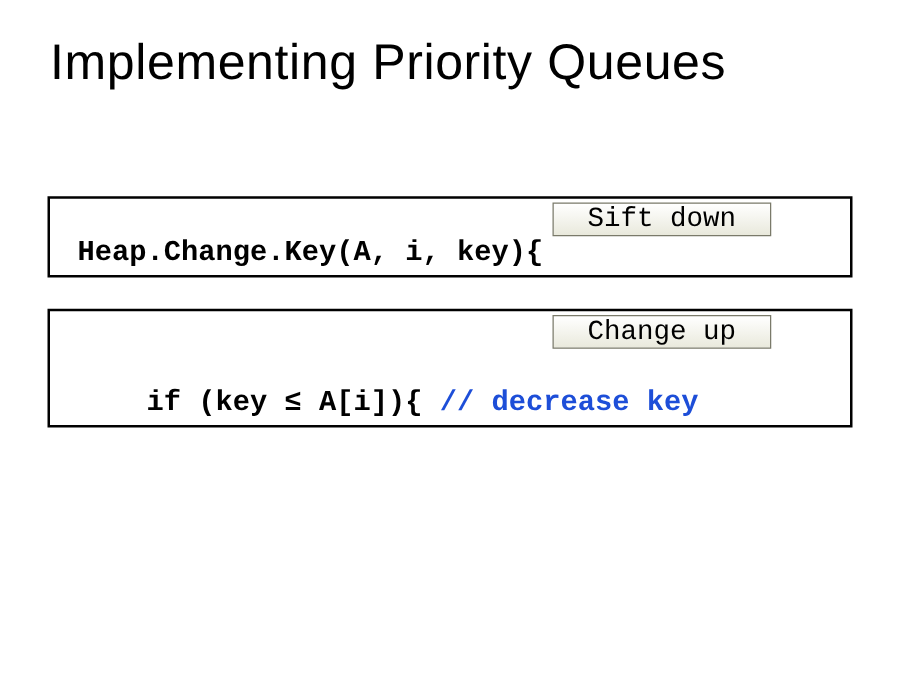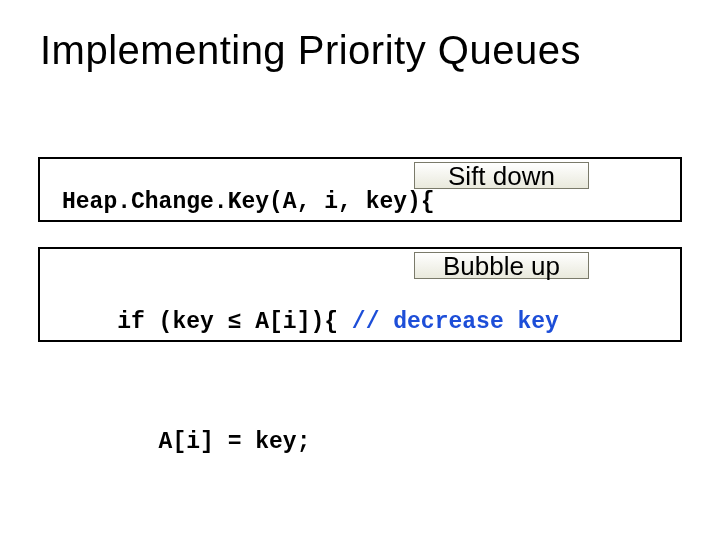--- a/index.html
+++ b/index.html
@@ -40,27 +40,28 @@
   }
   
   .comment {
     color: #1d4ed8; 
   }
   .callout {
     position: absolute;
     display: flex;
     align-items: center;
     justify-content: center;
-    font-family: Liberation Sans, sans-serif;
+    font-family: Liberation Mono, monospace;
     font-weight: normal;
-    font-size: 26px;
+    font-size: 22px;
     color: #000;
     background: linear-gradient(#ffffff, #e9e9dc);
     border: 1px solid #7a7a6a;
     box-sizing: border-box;
+    margin-left: 28px;
   }
   .box {
     position: absolute;
     border: 2px solid #000;
     box-sizing: border-box;
     pointer-events: none;
   }
   
   #callout-siftdown { left: 384px; top: 65px; width: 175px; height: 27px; }
   #callout-bubbleup { left: 384px; top: 155px; width: 175px; height: 27px; }
@@ -73,21 +74,20 @@
 <div class="slide">
 
   <div class="title">Implementing Priority Queues</div>
 
   <div class="code-area">
 
     <div class="code-line"><span>Heap.Change.Key(A, i, key){</span></div>
 
     <div class="code-line"><span>    if (key ≤ A[i]){ </span><span class="comment">// decrease key</span></div>
 
-    <div class="code-line"><span>       A[i] = key;</span></div>
 
     
 
     
 
     
 
     
 
     
@@ -98,18 +98,18 @@
 
     
     <div id="box-top" class="box"></div>
     <div id="box-bottom" class="box"></div>
 
     
     <div id="callout-siftdown" class="callout">
       <span>Sift down</span>
     </div>
     <div id="callout-bubbleup" class="callout">
-      <span>Bubble up</span>
+      <span>Change up</span>
     </div>
 
   </div>
 
 </div>
 
 </body></html>

